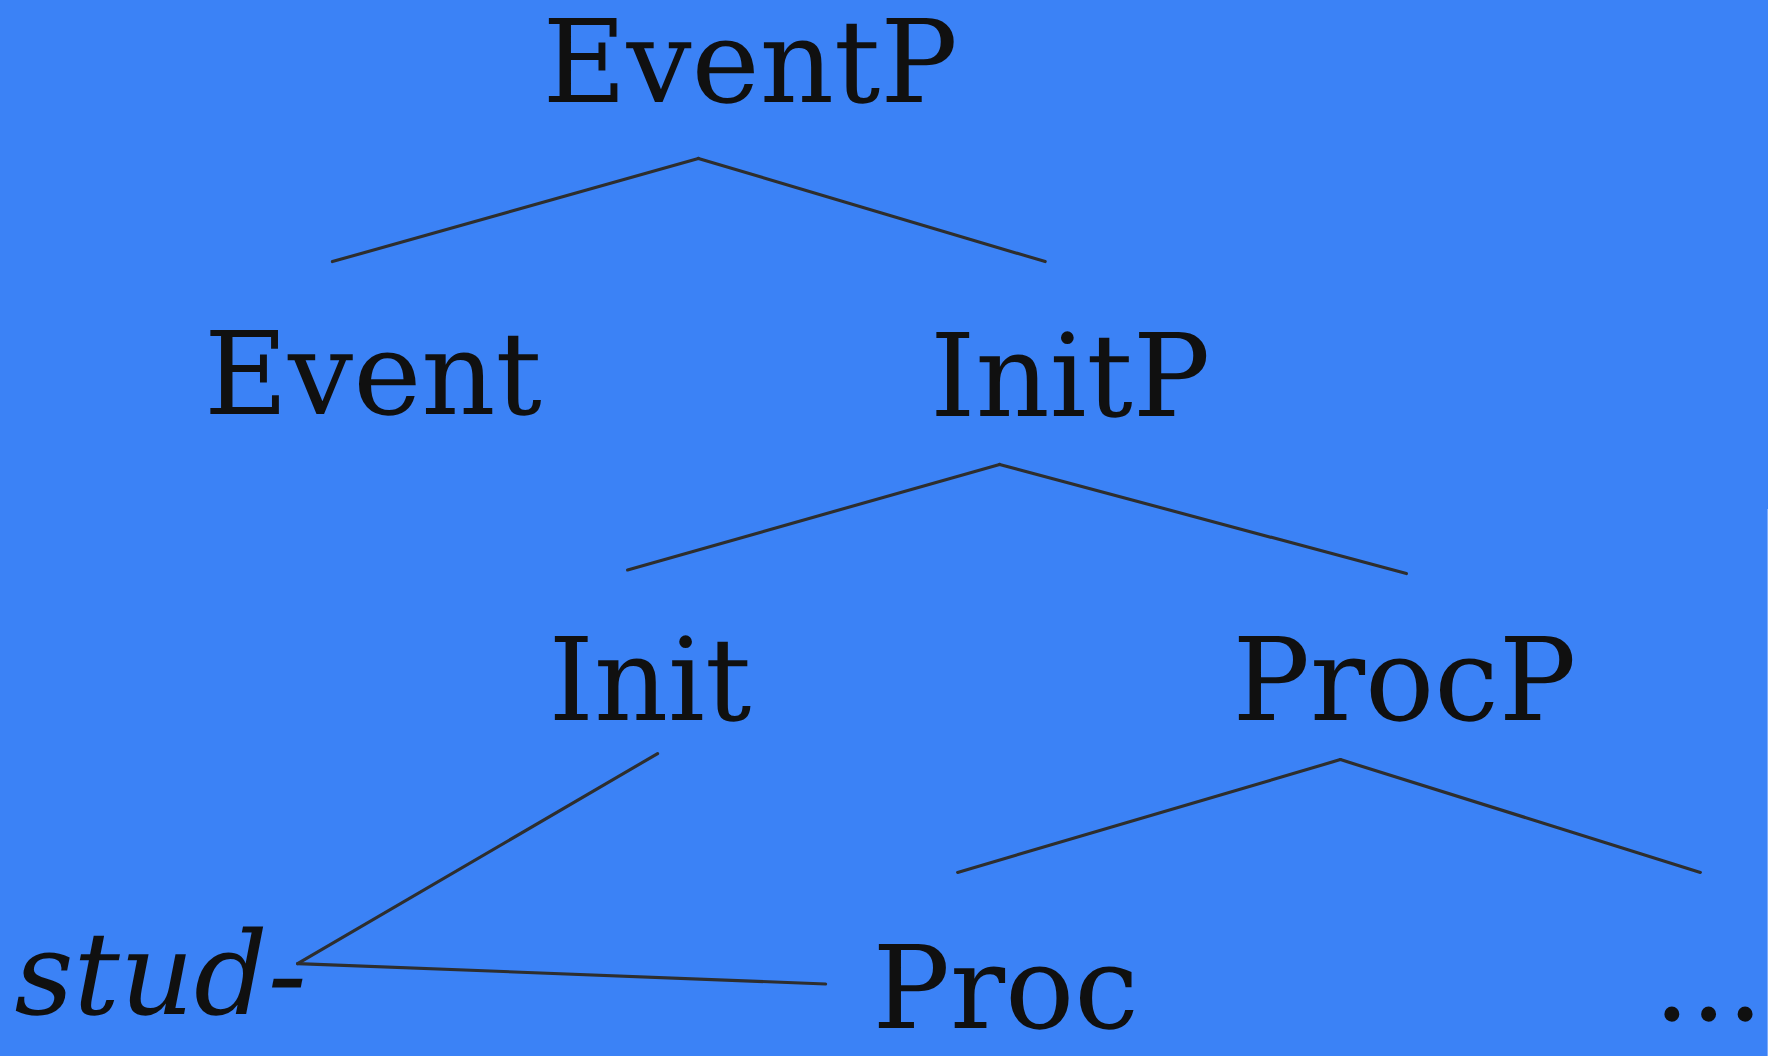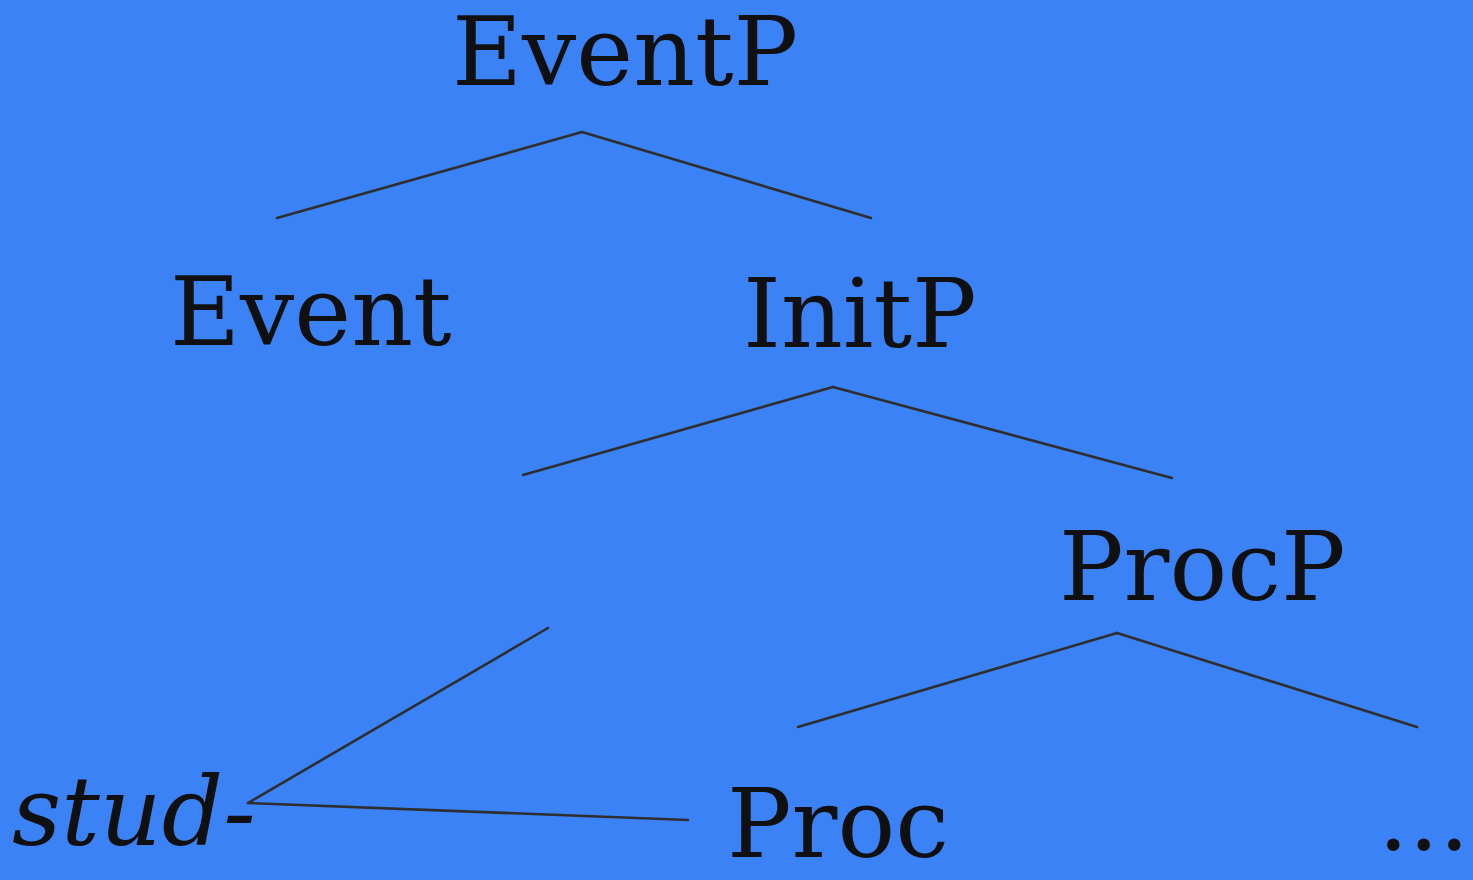--- a/index.html
+++ b/index.html
@@ -38,23 +38,23 @@
     letter-spacing: 0px;
     user-select: none;
   }
   .italic {
     font-style: italic;
   }
   
   .pos-eventp   { left: 452px;  top: 4px;   }
   .pos-event    { left: 170px;  top: 264px; text-align: right; }
   .pos-ier      { left: 173px;  top: 389px; }
-  .pos-initp    { left: 743px;  top: 266px; }
+  .pos-initp    { left: 775px;  top: 266px; }
   .pos-init     { left: 457px;  top: 519px; }
-  .pos-procp    { left: 1027px; top: 519px; margin-left: 32px; }
+  .pos-procp    { left: 1027px; top: 519px; }
   .pos-stud     { left: 12px;   top: 764px; }
   .pos-proc     { left: 727px;  top: 776px; }
   .pos-ellipsis { left: 1378px; top: 769px; }
 </style>
 </head>
 <body>
 
 <div class="stage">
 
   <svg class="edges-svg" viewBox="0 0 1473 880" xmlns="http://www.w3.org/2000/svg">
@@ -68,20 +68,21 @@
     <line x1="1117" y1="633" x2="1417" y2="727"></line>
   </svg>
 
   <div class="node-label pos-eventp">EventP</div>
 
   <div class="node-label pos-event">Event</div>
 
 
   <div class="node-label pos-initp">InitP</div>
 
+  <div class="node-label pos-init">Init</div>
 
   <div class="node-label pos-procp">ProcP</div>
 
   <div class="node-label pos-proc">Proc</div>
 
   <div class="node-label italic pos-stud">stud-</div>
 
   <div class="node-label pos-ellipsis">...</div>
 
 </div>

